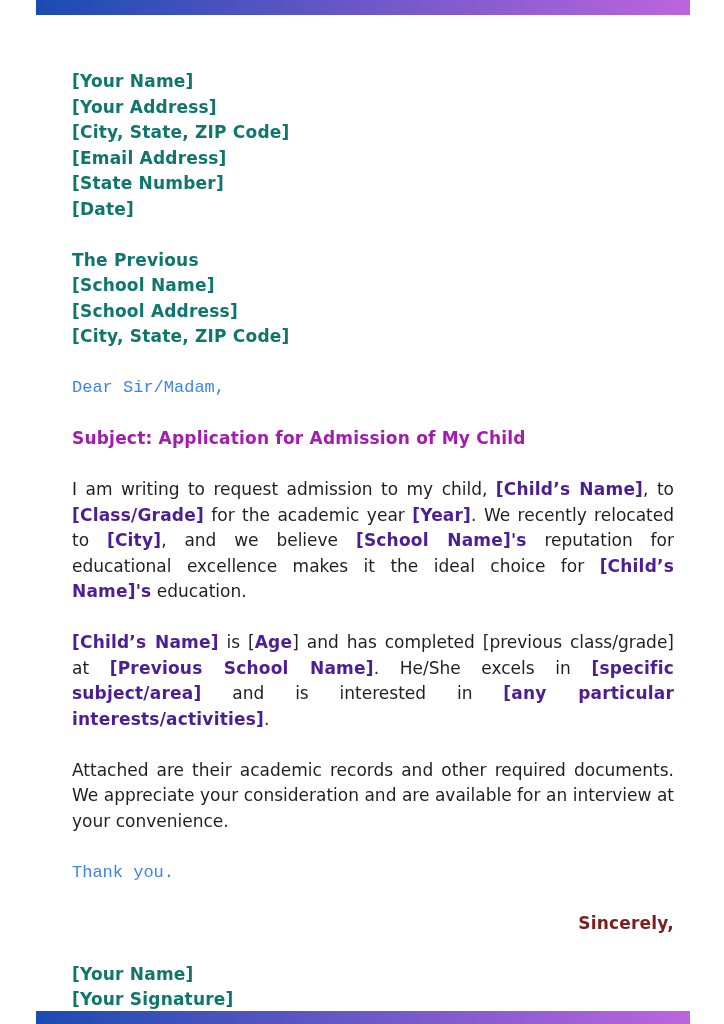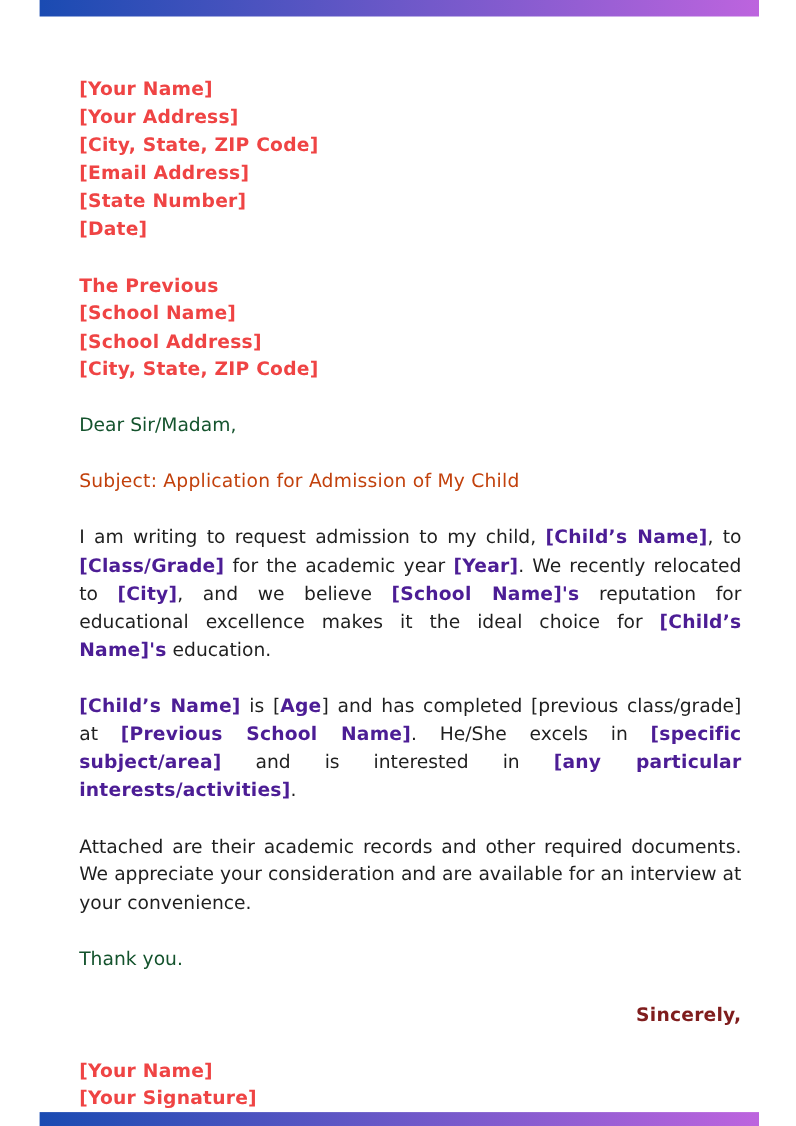--- a/index.html
+++ b/index.html
@@ -24,27 +24,27 @@
     left: 72px;
     top: 69px;
     width: 602px;
     font-size: 17px;
     line-height: 25.5px;
     color: #1f1f1f;
   }
   .block { margin-bottom: 25.5px; }
   .block.bold .line {
     font-weight: 700;
-    color: #ef4444;
+    color: #0f766e;
     letter-spacing: 0.2px;
   }
-  .salutation, .thanks { color: #14532d; }
+  .salutation, .thanks { color: #3b82f6; font-family: Liberation Mono, monospace; }
   .subject {
-    font-weight: 400;
-    color: #c2410c;
+    font-weight: 700;
+    color: #a21caf;
     letter-spacing: 0.2px;
   }
   p.body-paragraph {
     text-align: justify;
     margin-bottom: 25.5px;
   }
   p.body-paragraph b {
     font-weight: 700;
     color: #4c1d95;
     letter-spacing: 0.2px;

